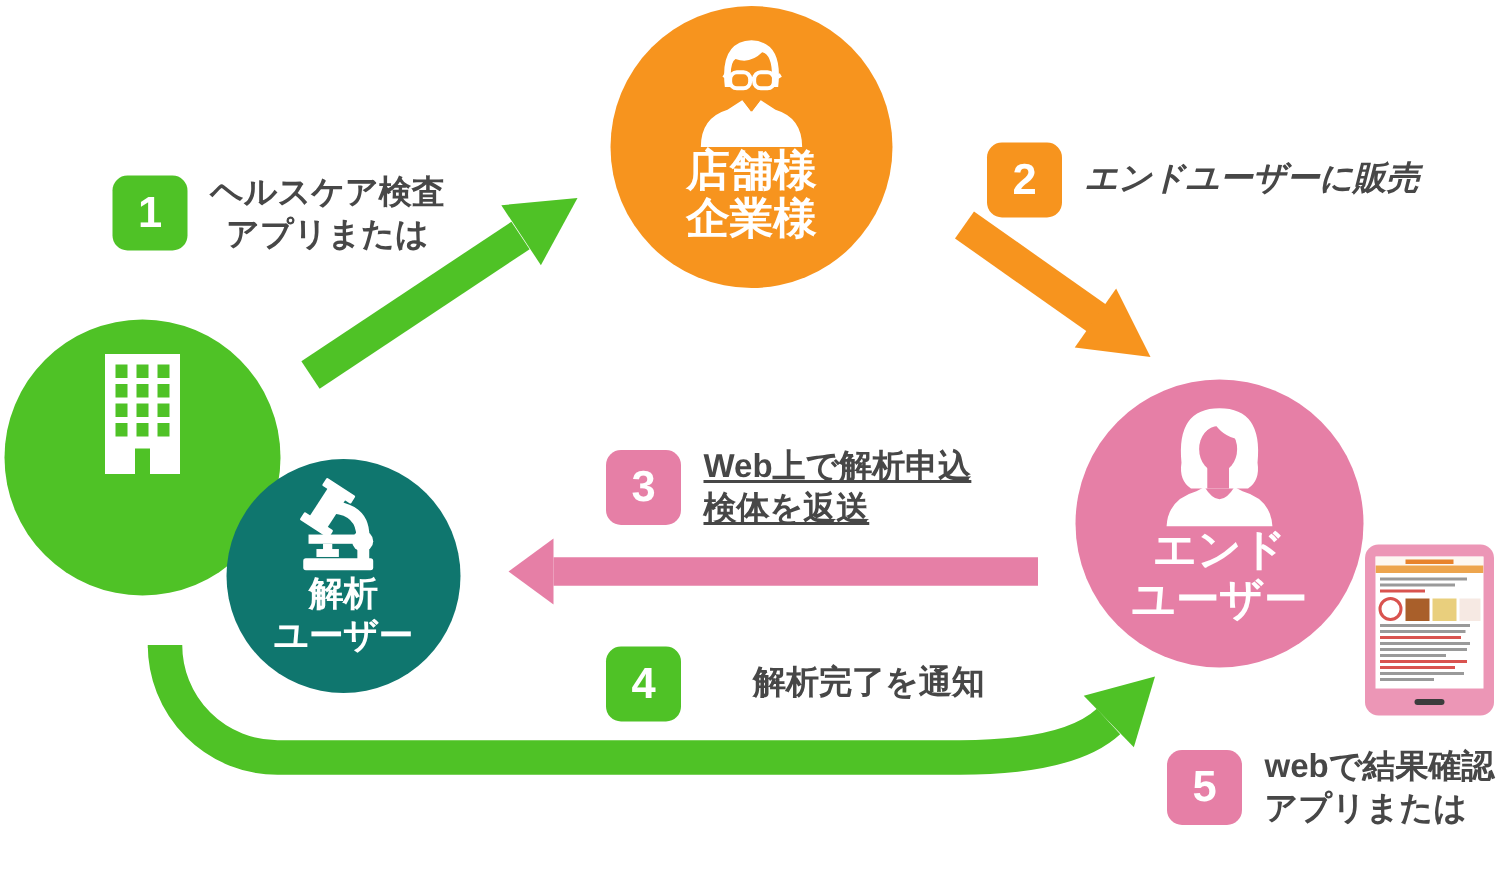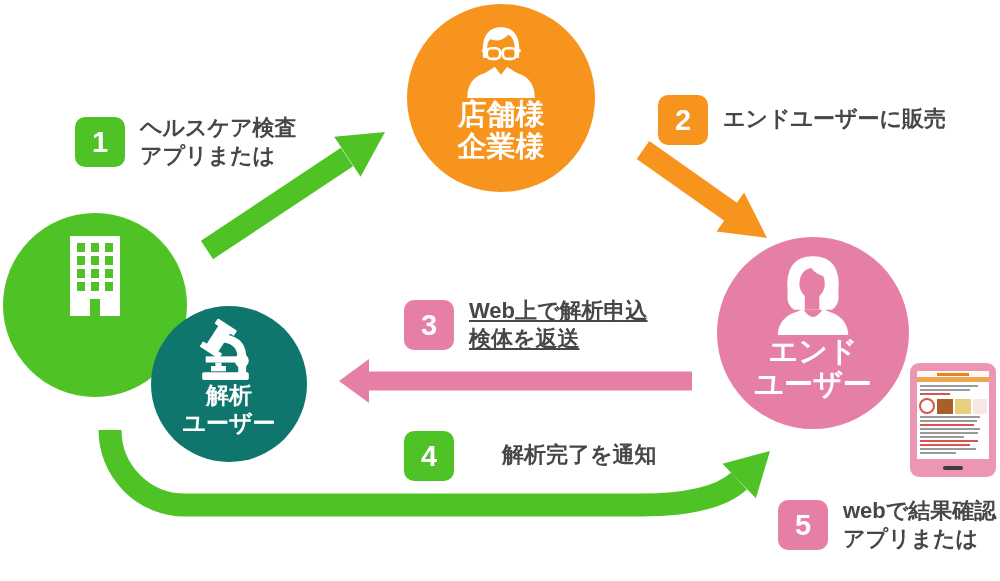--- a/index.html
+++ b/index.html
@@ -15,34 +15,34 @@
   .circle .clabel{white-space:nowrap;}
   .circle-company{left:3px;top:213px;width:184px;height:184px;background:#4fc226;z-index:2;}
   .circle-company .icon{margin-top:23px;}
   .circle-company .clabel{font-size:33px;margin-top:4px;}
   .circle-analysis{left:151px;top:306px;width:156px;height:156px;background:#0f766e;z-index:3;}
   .circle-analysis .icon{margin-top:9px;}
   .circle-analysis .clabel{font-size:23px;line-height:28px;}
   .circle-stores{left:407px;top:4px;width:188px;height:188px;background:#f7941e;z-index:2;}
   .circle-stores .icon{margin-top:14px;}
   .circle-stores .clabel{font-size:29px;line-height:32px;}
-  .circle-enduser{left:717px;top:237px;width:192px;height:192px;background:#e67fa6;z-index:2;}
+  .circle-enduser{left:717px;top:253px;width:192px;height:192px;background:#e67fa6;z-index:2;}
   .circle-enduser .icon{margin-top:12px;}
   .circle-enduser .clabel{font-size:29px;line-height:33px;}
   .step{position:absolute;z-index:4;display:flex;align-items:flex-start;}
   .badge{
     width:50px;height:50px;border-radius:10px;color:#fff;font-size:29px;font-weight:bold;
     display:flex;align-items:center;justify-content:center;flex:0 0 auto;
   }
   .bg-green{background:#4fc226;} .bg-orange{background:#f7941e;} .bg-pink{background:#e67fa6;}
   .step-text{
     margin-left:15px;font-size:22px;font-weight:bold;color:#474747;line-height:28px;white-space:nowrap;
   }
-  .step1{left:75px;top:117px;} .step1 .step-text{margin-top:-3px;}
-  .step2{left:658px;top:95px;}  .step2 .step-text{margin-top:10px;}
+  .step1{left:75px;top:117px;} .step1 .step-text{margin-top:-3px;text-align:center;}
+  .step2{left:658px;top:95px;}  .step2 .step-text{margin-top:10px;font-style:italic;}
   .step3{left:404px;top:300px;} .step3 .step-text{margin-top:-3px;text-decoration:underline;}
   .step4{left:404px;top:431px;} .step4 .step-text{margin-top:10px;margin-left:48px;}
   .step5{left:778px;top:500px;} .step5 .step-text{margin-top:-3px;}
   
   .phone{
     position:absolute;left:910px;top:363px;width:86px;height:114px;background:#ec96b6;
     border-radius:9px;z-index:2;
   }
   .phone-screen{
     position:absolute;left:7px;top:8px;width:72px;height:88px;background:#fff;overflow:hidden;

